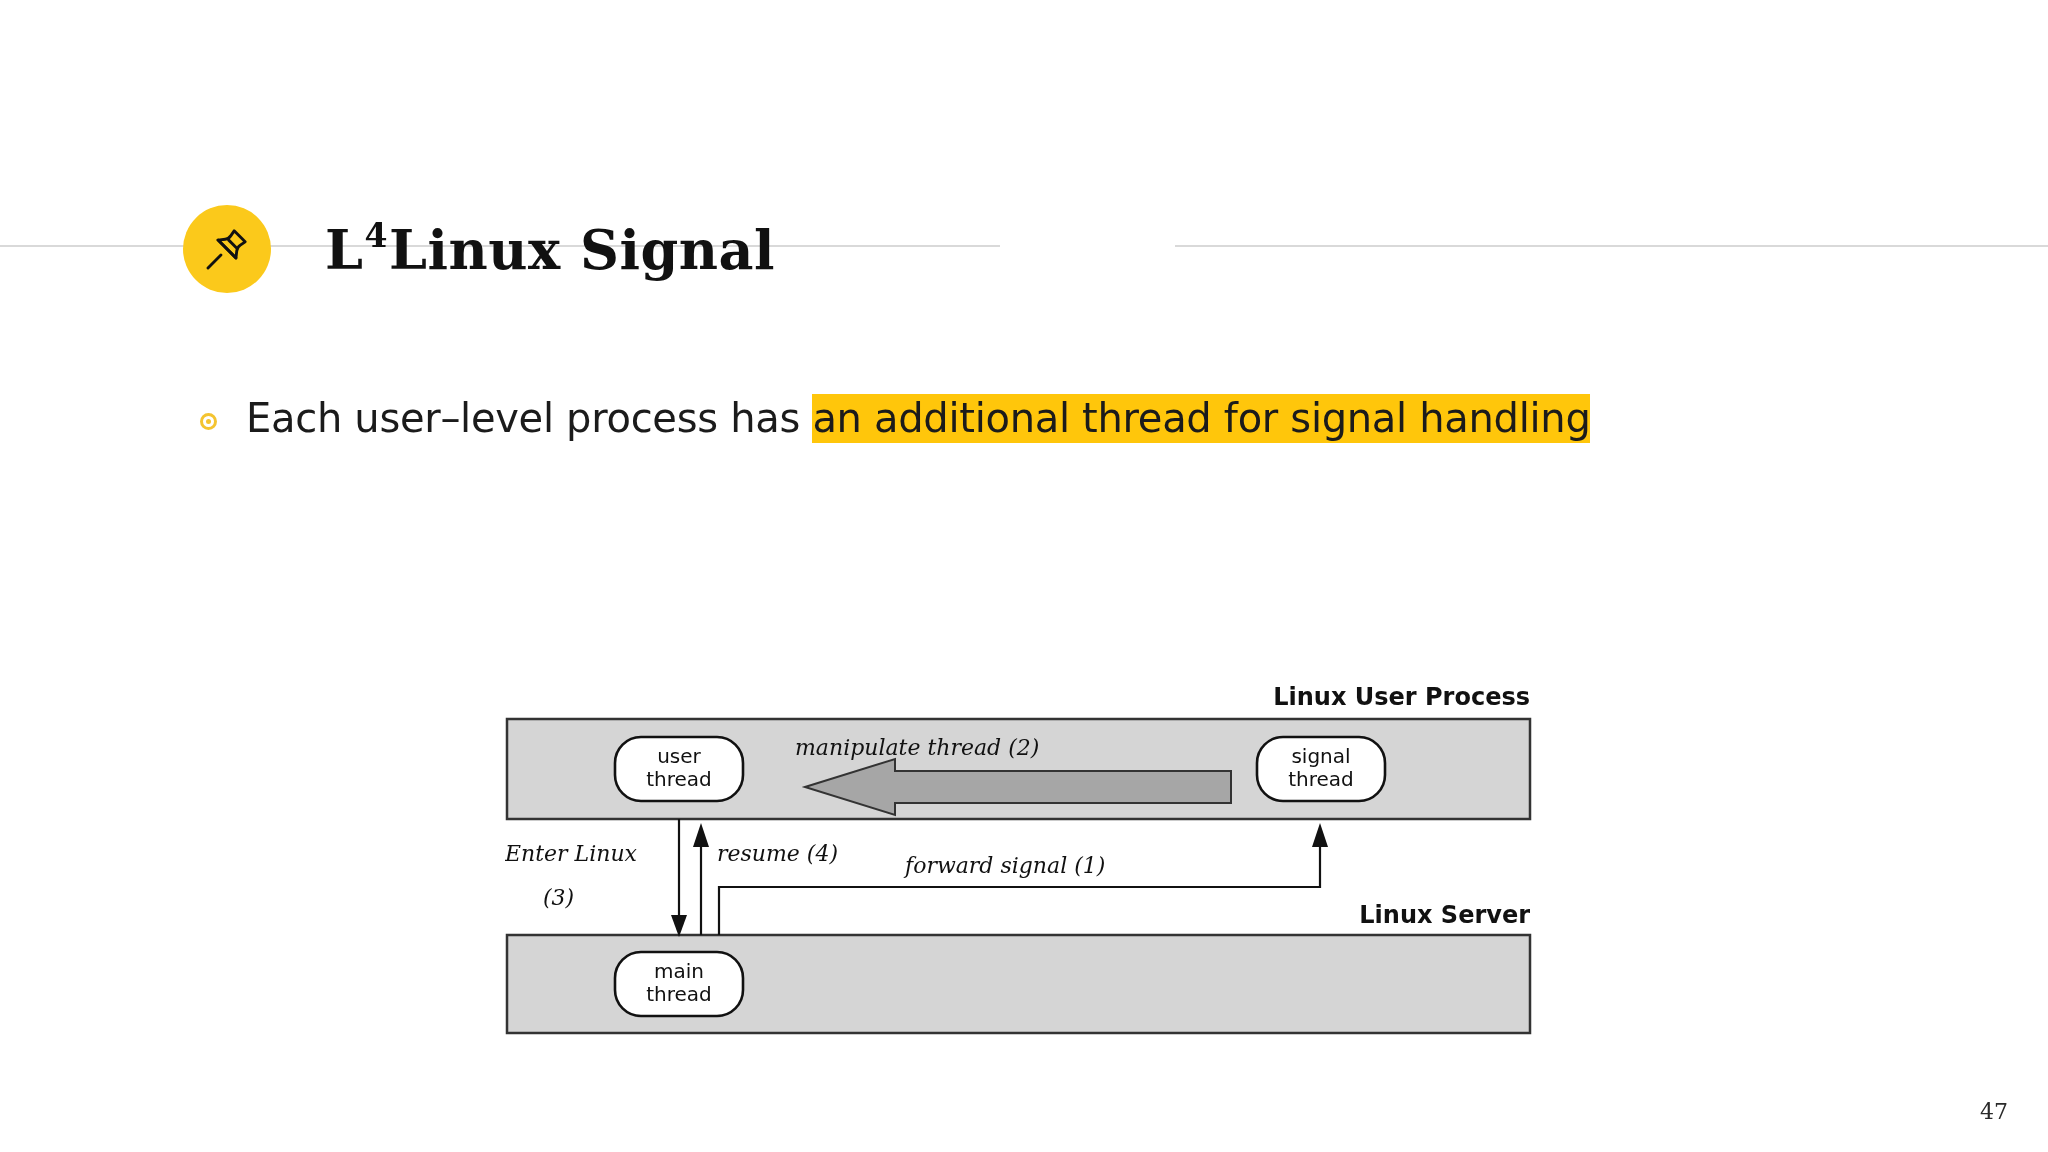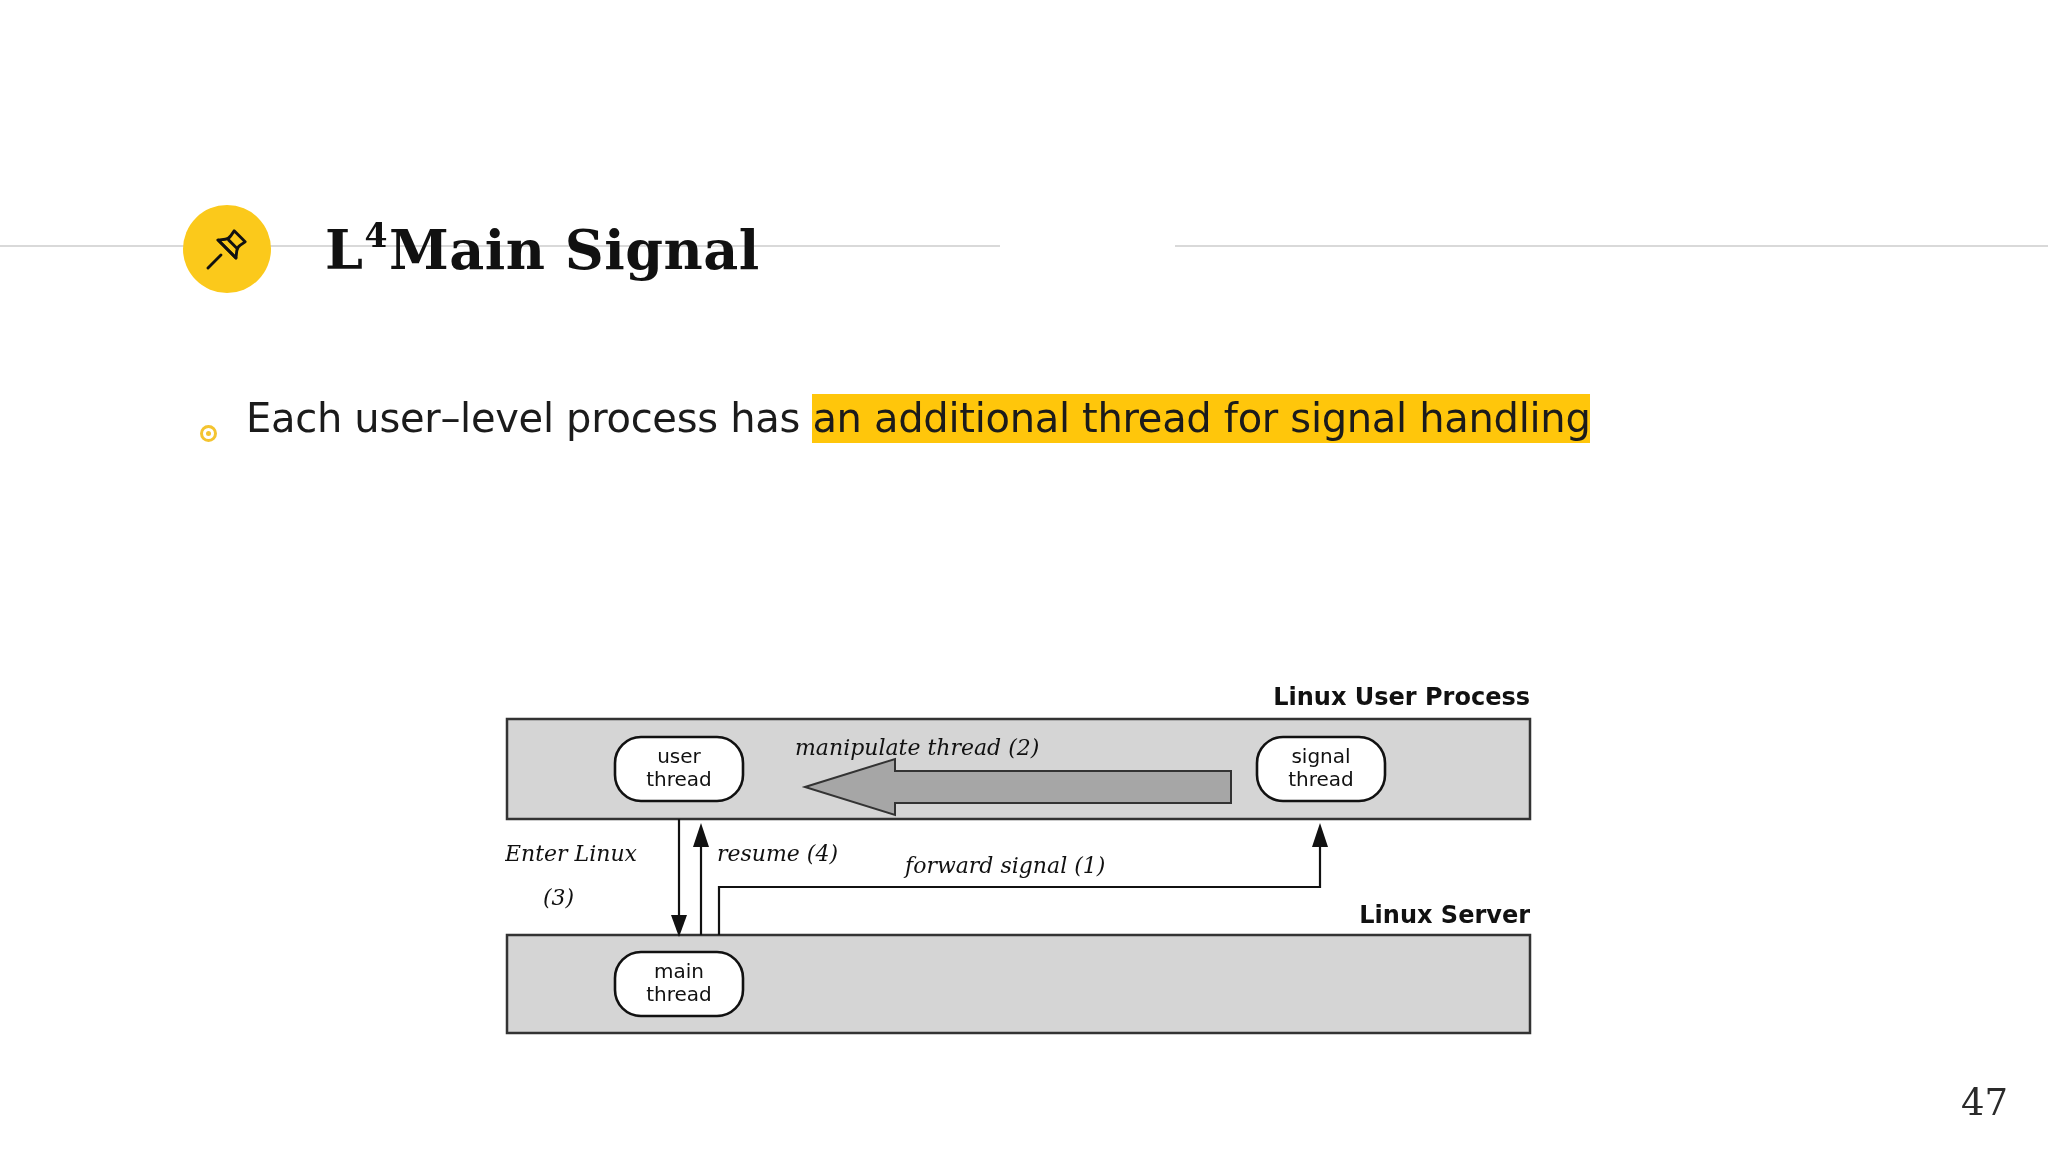--- a/index.html
+++ b/index.html
@@ -65,21 +65,21 @@
 
   
   #bullets {
     position: absolute;
     left: 200px;
     top: 395px;
     width: 1720px;
   }
   .bullet-row {
     display: flex;
-    align-items: flex-end;
+    align-items: flex-start;
     margin-bottom: 4px;
   }
   .bullet-marker {
     flex: 0 0 auto;
     width: 46px;
     padding-top: 18px;
     display: flex;
     justify-content: flex-start;
   }
   .bullet-dot {
@@ -123,21 +123,21 @@
     height: 380px;
   }
   #figure svg { display: block; }
 
   
   #page-number {
     position: absolute;
     right: 40px;
     bottom: 28px;
     font-family: "DejaVu Serif", serif;
-    font-size: 37px;
+    font-size: 22px;
     color: #2a2a2a;
   }
 </style>
 </head>
 <body>
 
 <div id="header-rule-left"></div>
 <div id="header-rule-right"></div>
 
 <div id="title-badge">
@@ -149,21 +149,21 @@
         <path d="M24.8 39.2 L9.5 54.5"></path>
         <path d="M33.8 21.2 L42.8 30.2"></path>
       </g>
     </svg>
   </span>
 </div>
 
 <div id="page-title">
   <span>L</span>
     <span class="sup">4</span>
-    <span>Main Signal</span>
+    <span>Linux Signal</span>
 </div>
 
 <div id="bullets">
 
   <div class="bullet-row">
     <span class="bullet-marker">
       <span class="bullet-dot"></span>
     </span>
     <span class="bullet-text"><span>Each user–level process has </span><span class="hl">an additional thread for signal handling</span></span>
   </div>

